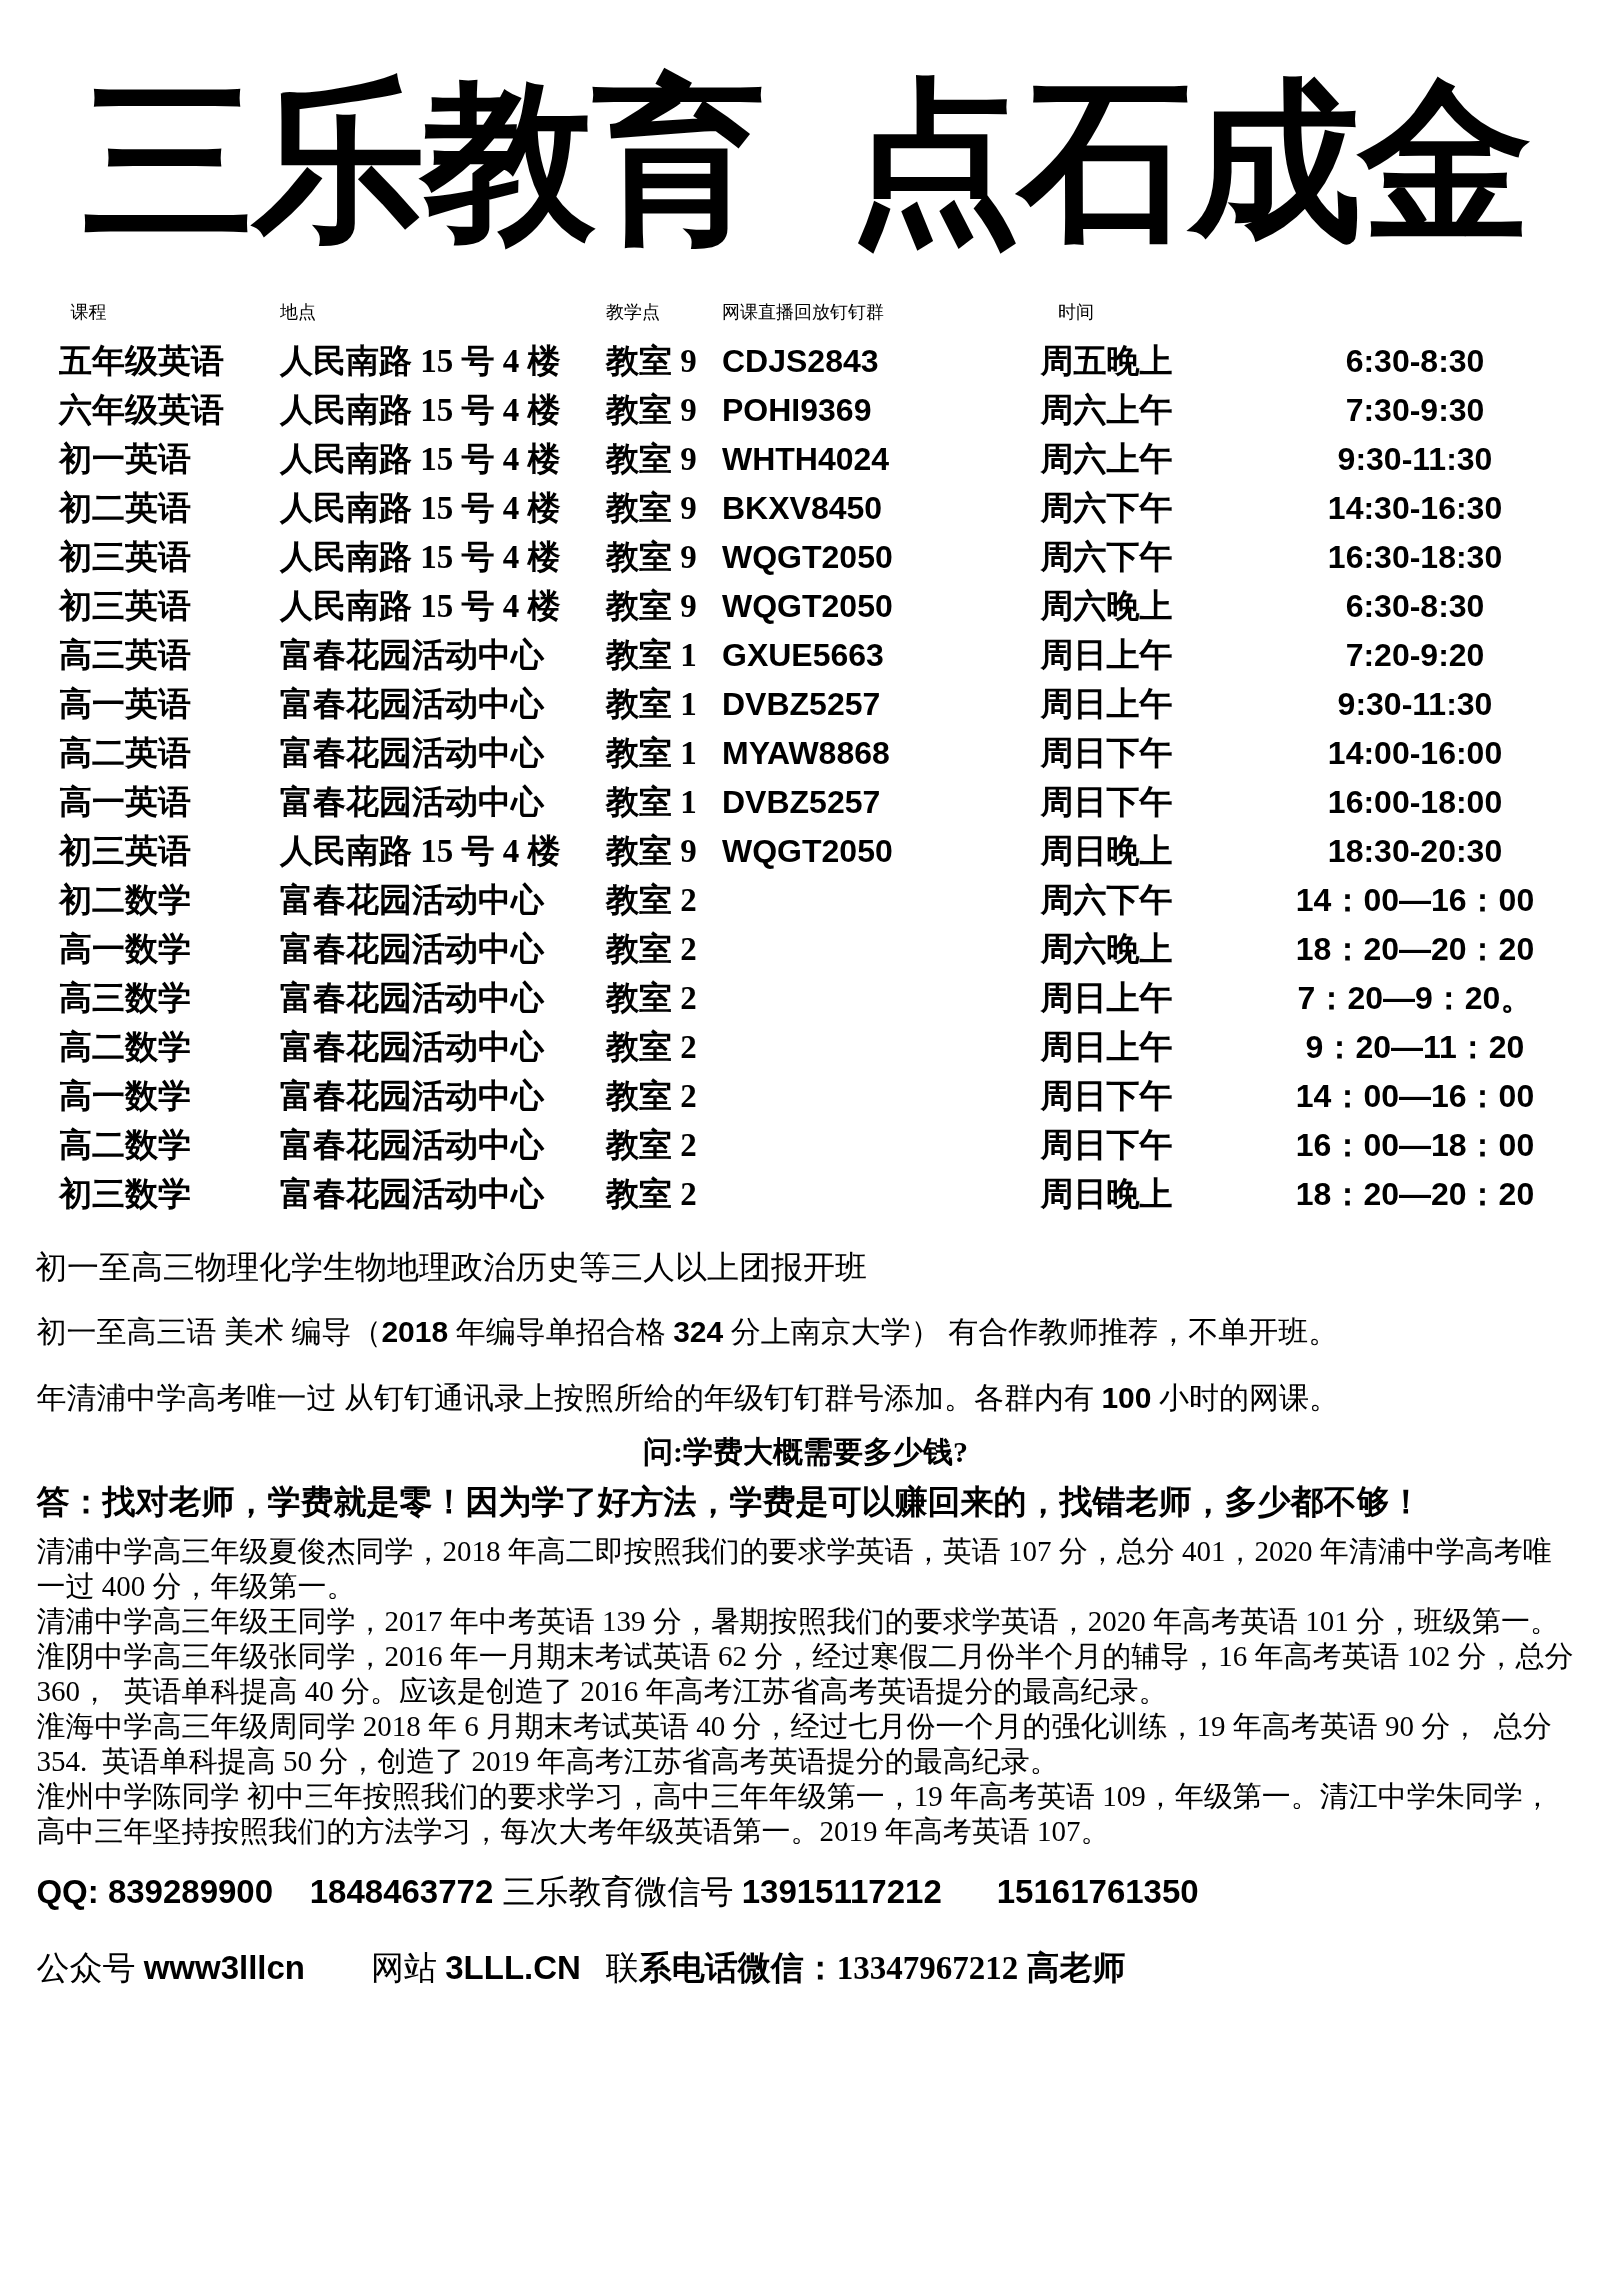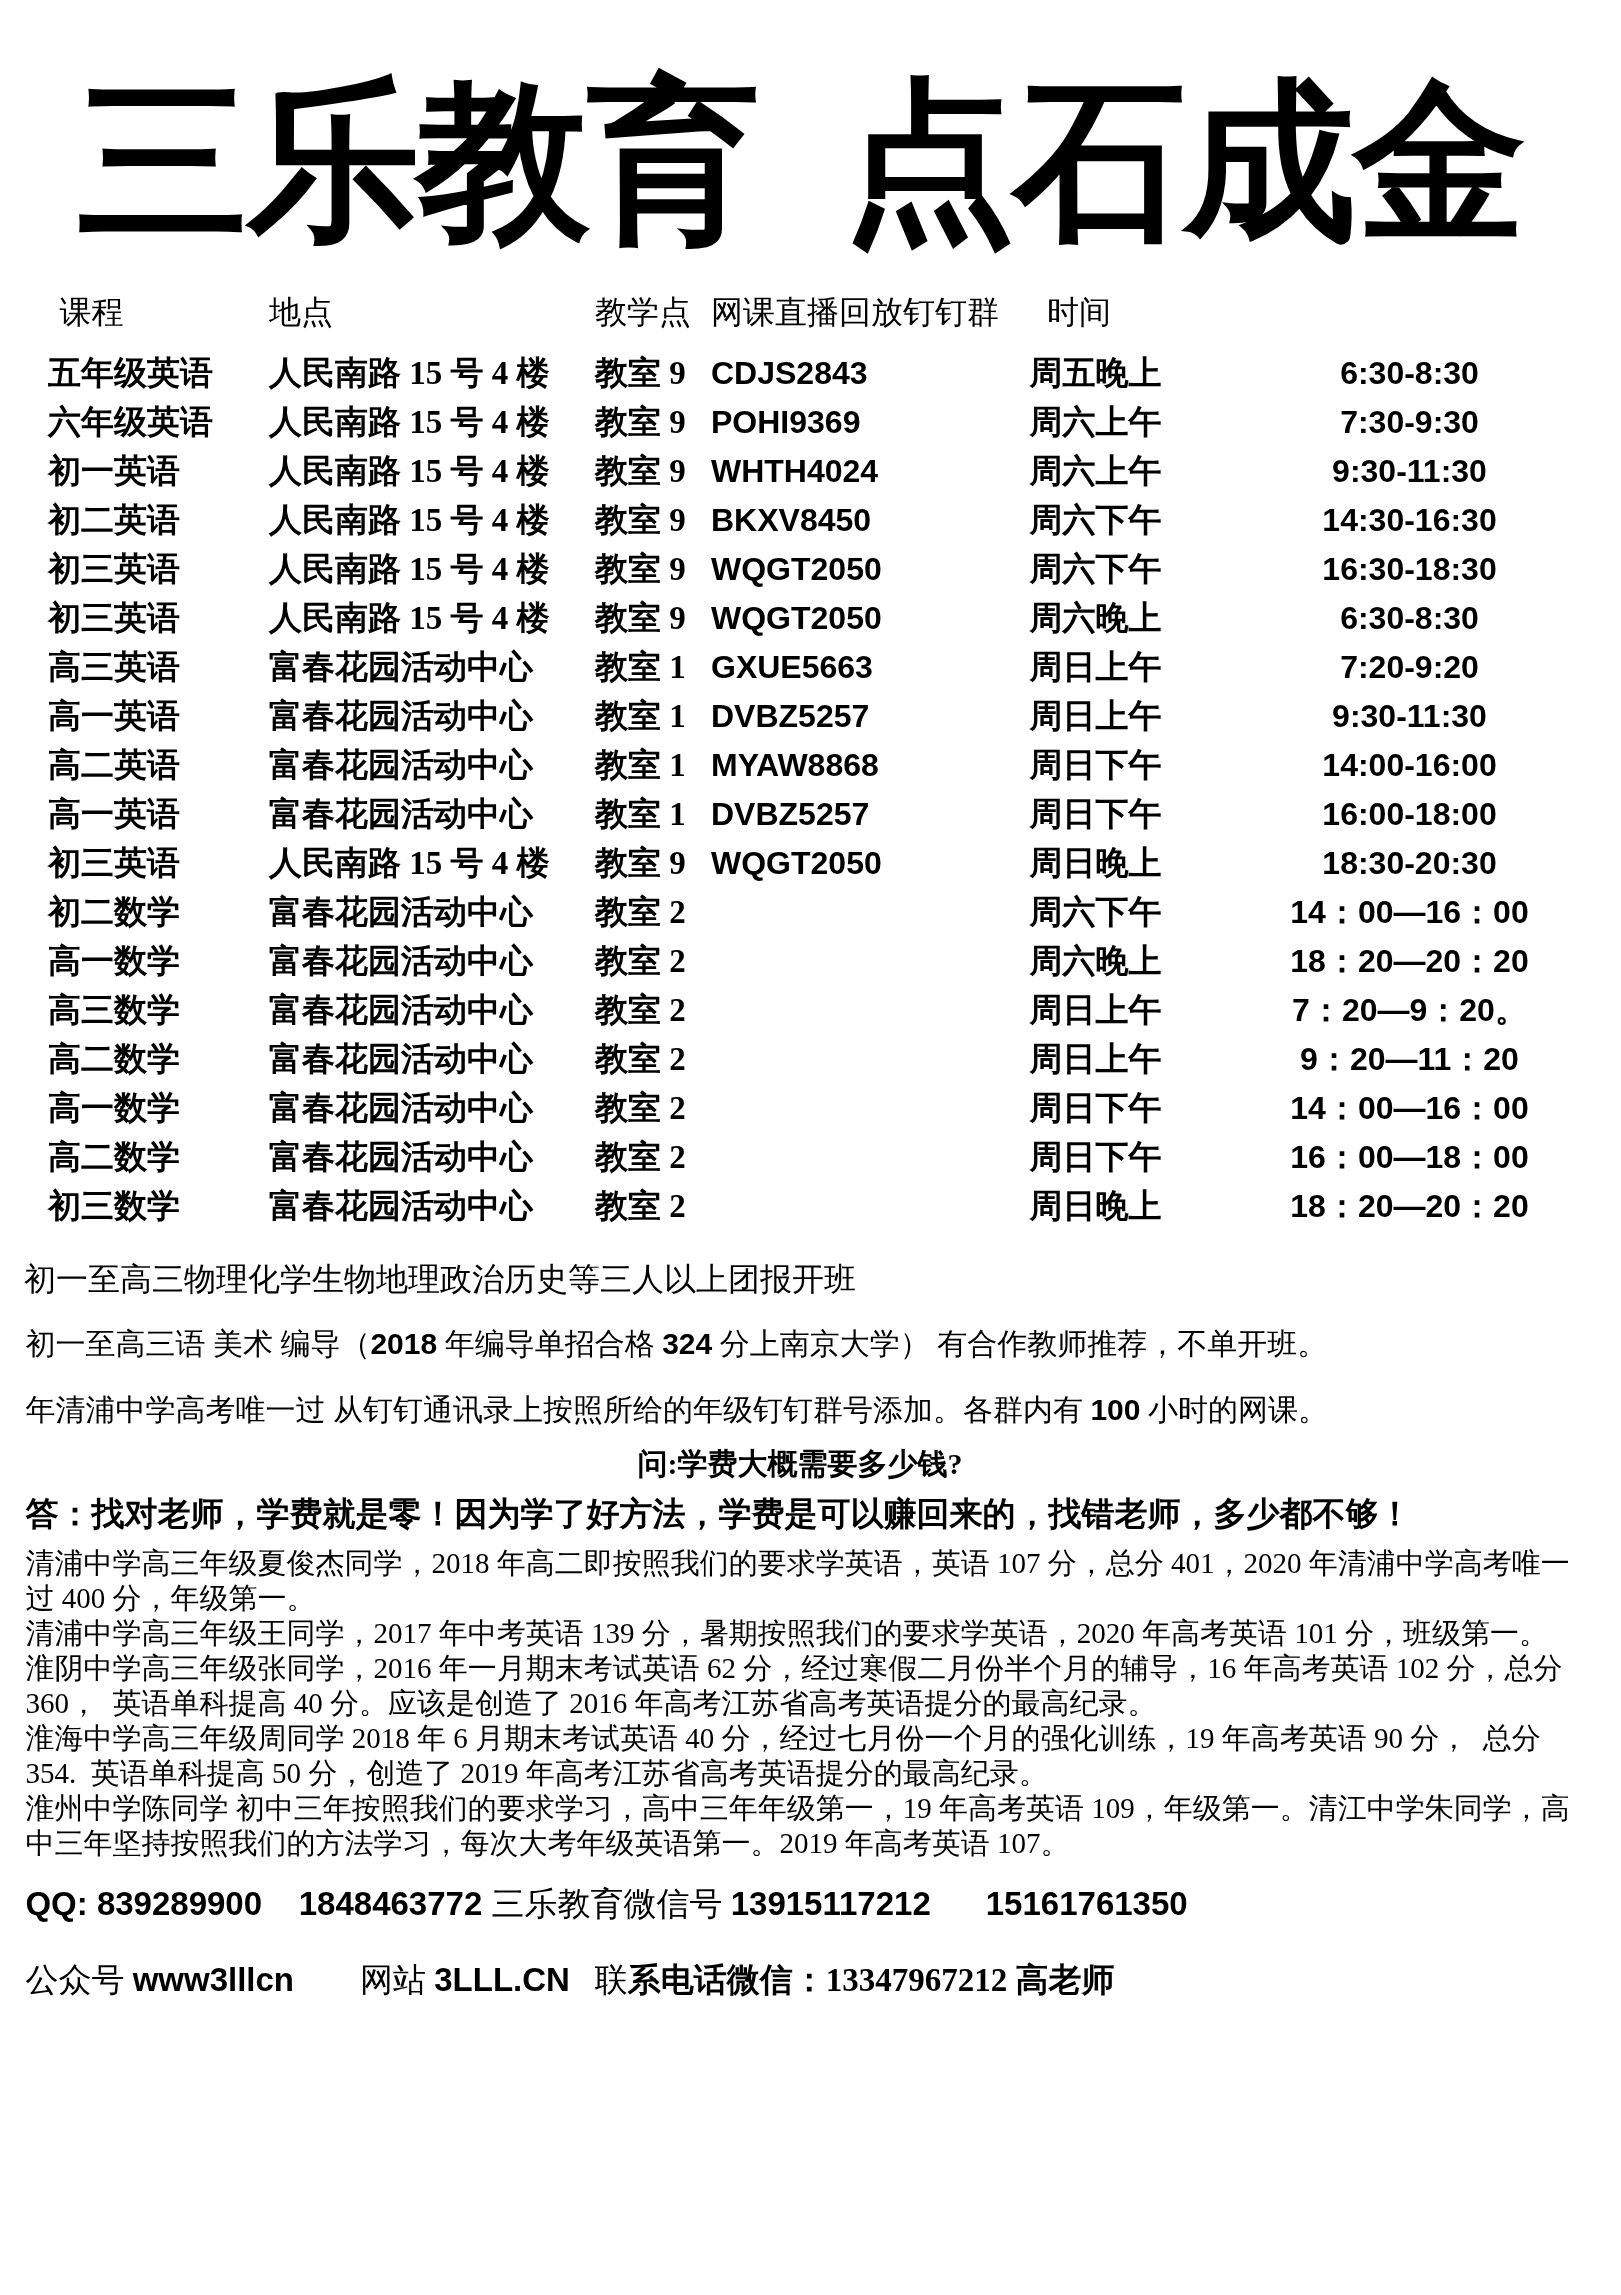--- a/index.html
+++ b/index.html
@@ -2,21 +2,21 @@
 <html lang="zh" style="font-size:11.6px"><head>
 <meta charset="utf-8">
 <title>Flyer</title>
 <style>
   html,body{margin:0;padding:0;background:#ffffff;color:#000000;}
   body{
     width:1621px;height:2295px;overflow:hidden;
     font-family:"Liberation Serif","DejaVu Serif",serif;
     -webkit-font-smoothing:antialiased;
   }
-  .page{width:1621px;height:2295px;box-sizing:border-box;padding:29px 45px 0 24px;}
+  .page{width:1621px;height:2295px;box-sizing:border-box;padding:29px 45px 0 35px;}
   .b{font-weight:bold;}
   .latin{font-family:"Liberation Sans","DejaVu Sans",sans-serif;}
 
   
   .title{
     display:flex;justify-content:center;align-items:flex-start;
     gap:86px;margin:20px 0 0 0;
     font-size:173px;line-height:1.32;font-weight:bold;
     white-space:nowrap;letter-spacing:-2.9px;
   }
@@ -28,21 +28,21 @@
     white-space:pre-wrap;
   }
 
   
   .schedule{margin:11.6px 0 0 24px;}
   .srow{
     display:grid;
     grid-template-columns:221px 326px 116px 304px 228px 1fr;
     align-items:baseline;
   }
-  .srow.head{font-size:32px;line-height:46px;margin-bottom:14px;}
+  .srow.head{font-size:18px;line-height:46px;margin-bottom:2px;}
   .srow.head .c1{padding-left:11.6px;}
   .srow.head .c5{padding-left:32px;}
   .srow.body{font-size:33px;line-height:49px;font-weight:bold;}
   .cell{white-space:pre-wrap;}
   .c4{font-family:"Liberation Sans","DejaVu Sans",sans-serif;font-size:32px;}
   .c5{padding-left:14.5px;}
   .c6{text-align:center;font-family:"Liberation Sans","DejaVu Sans",sans-serif;font-size:32px;}
 
   
   .note-center{margin:25px 0 0 0;font-size:32px;line-height:1.45;}

